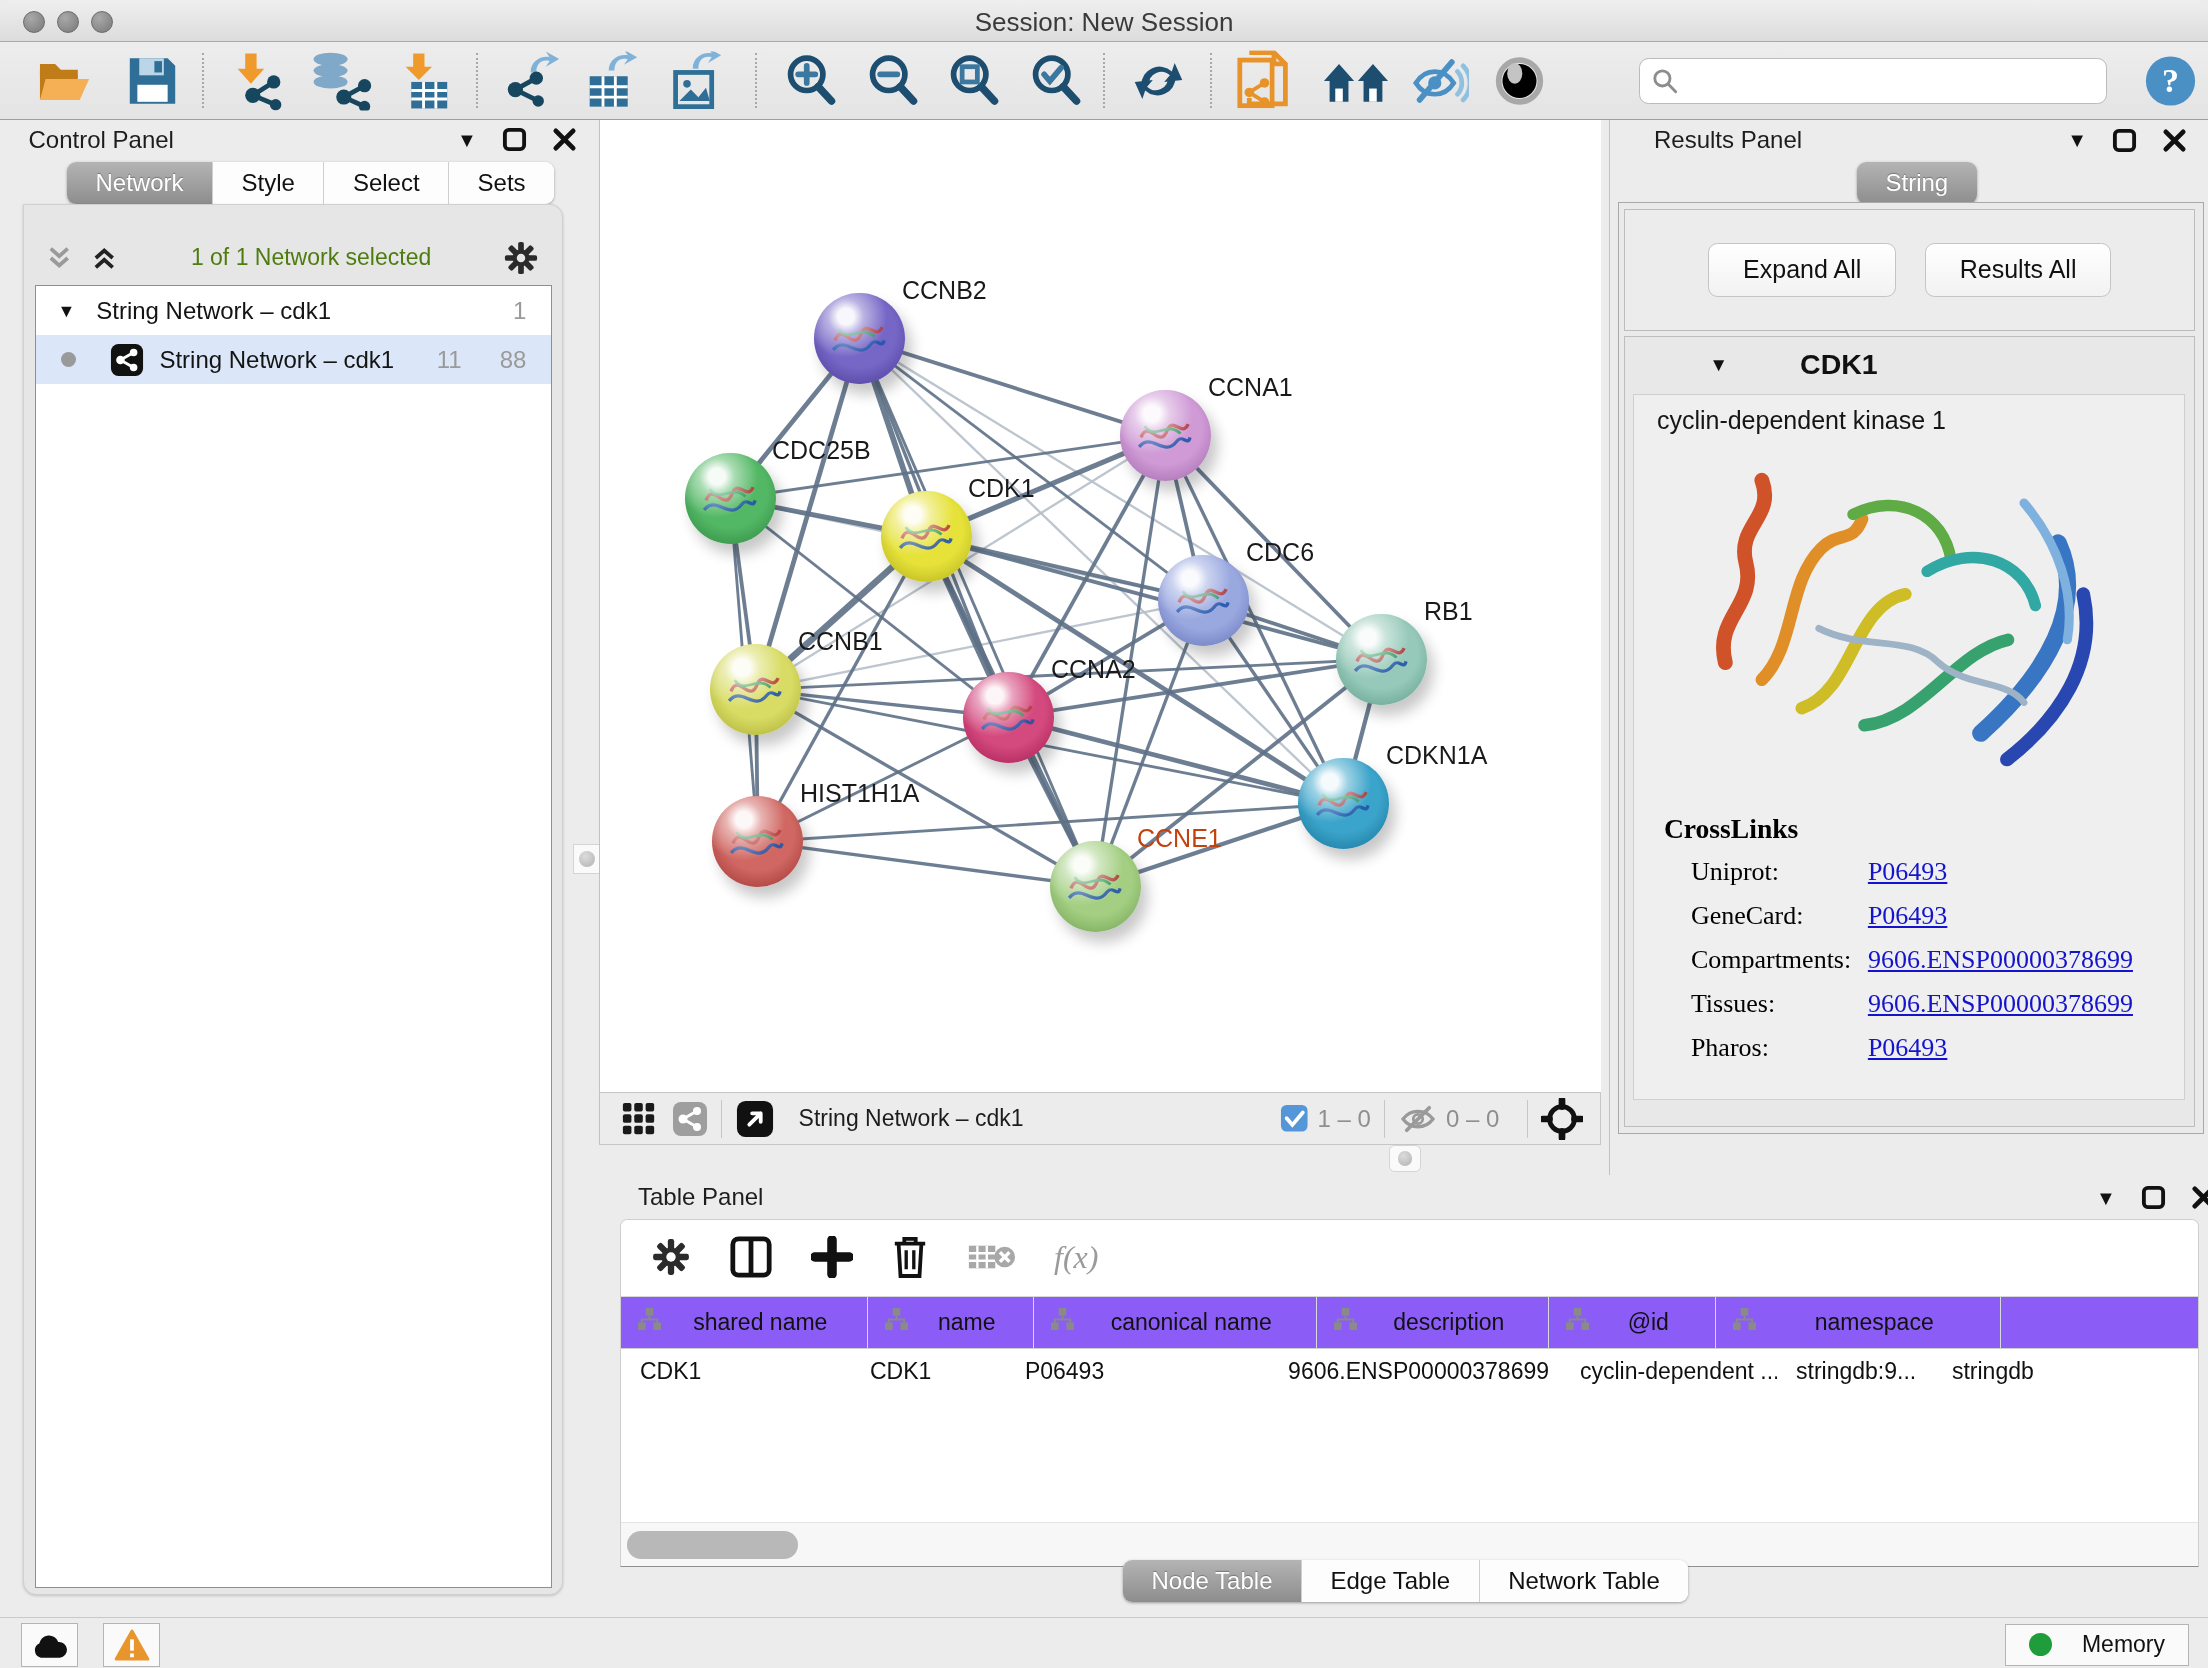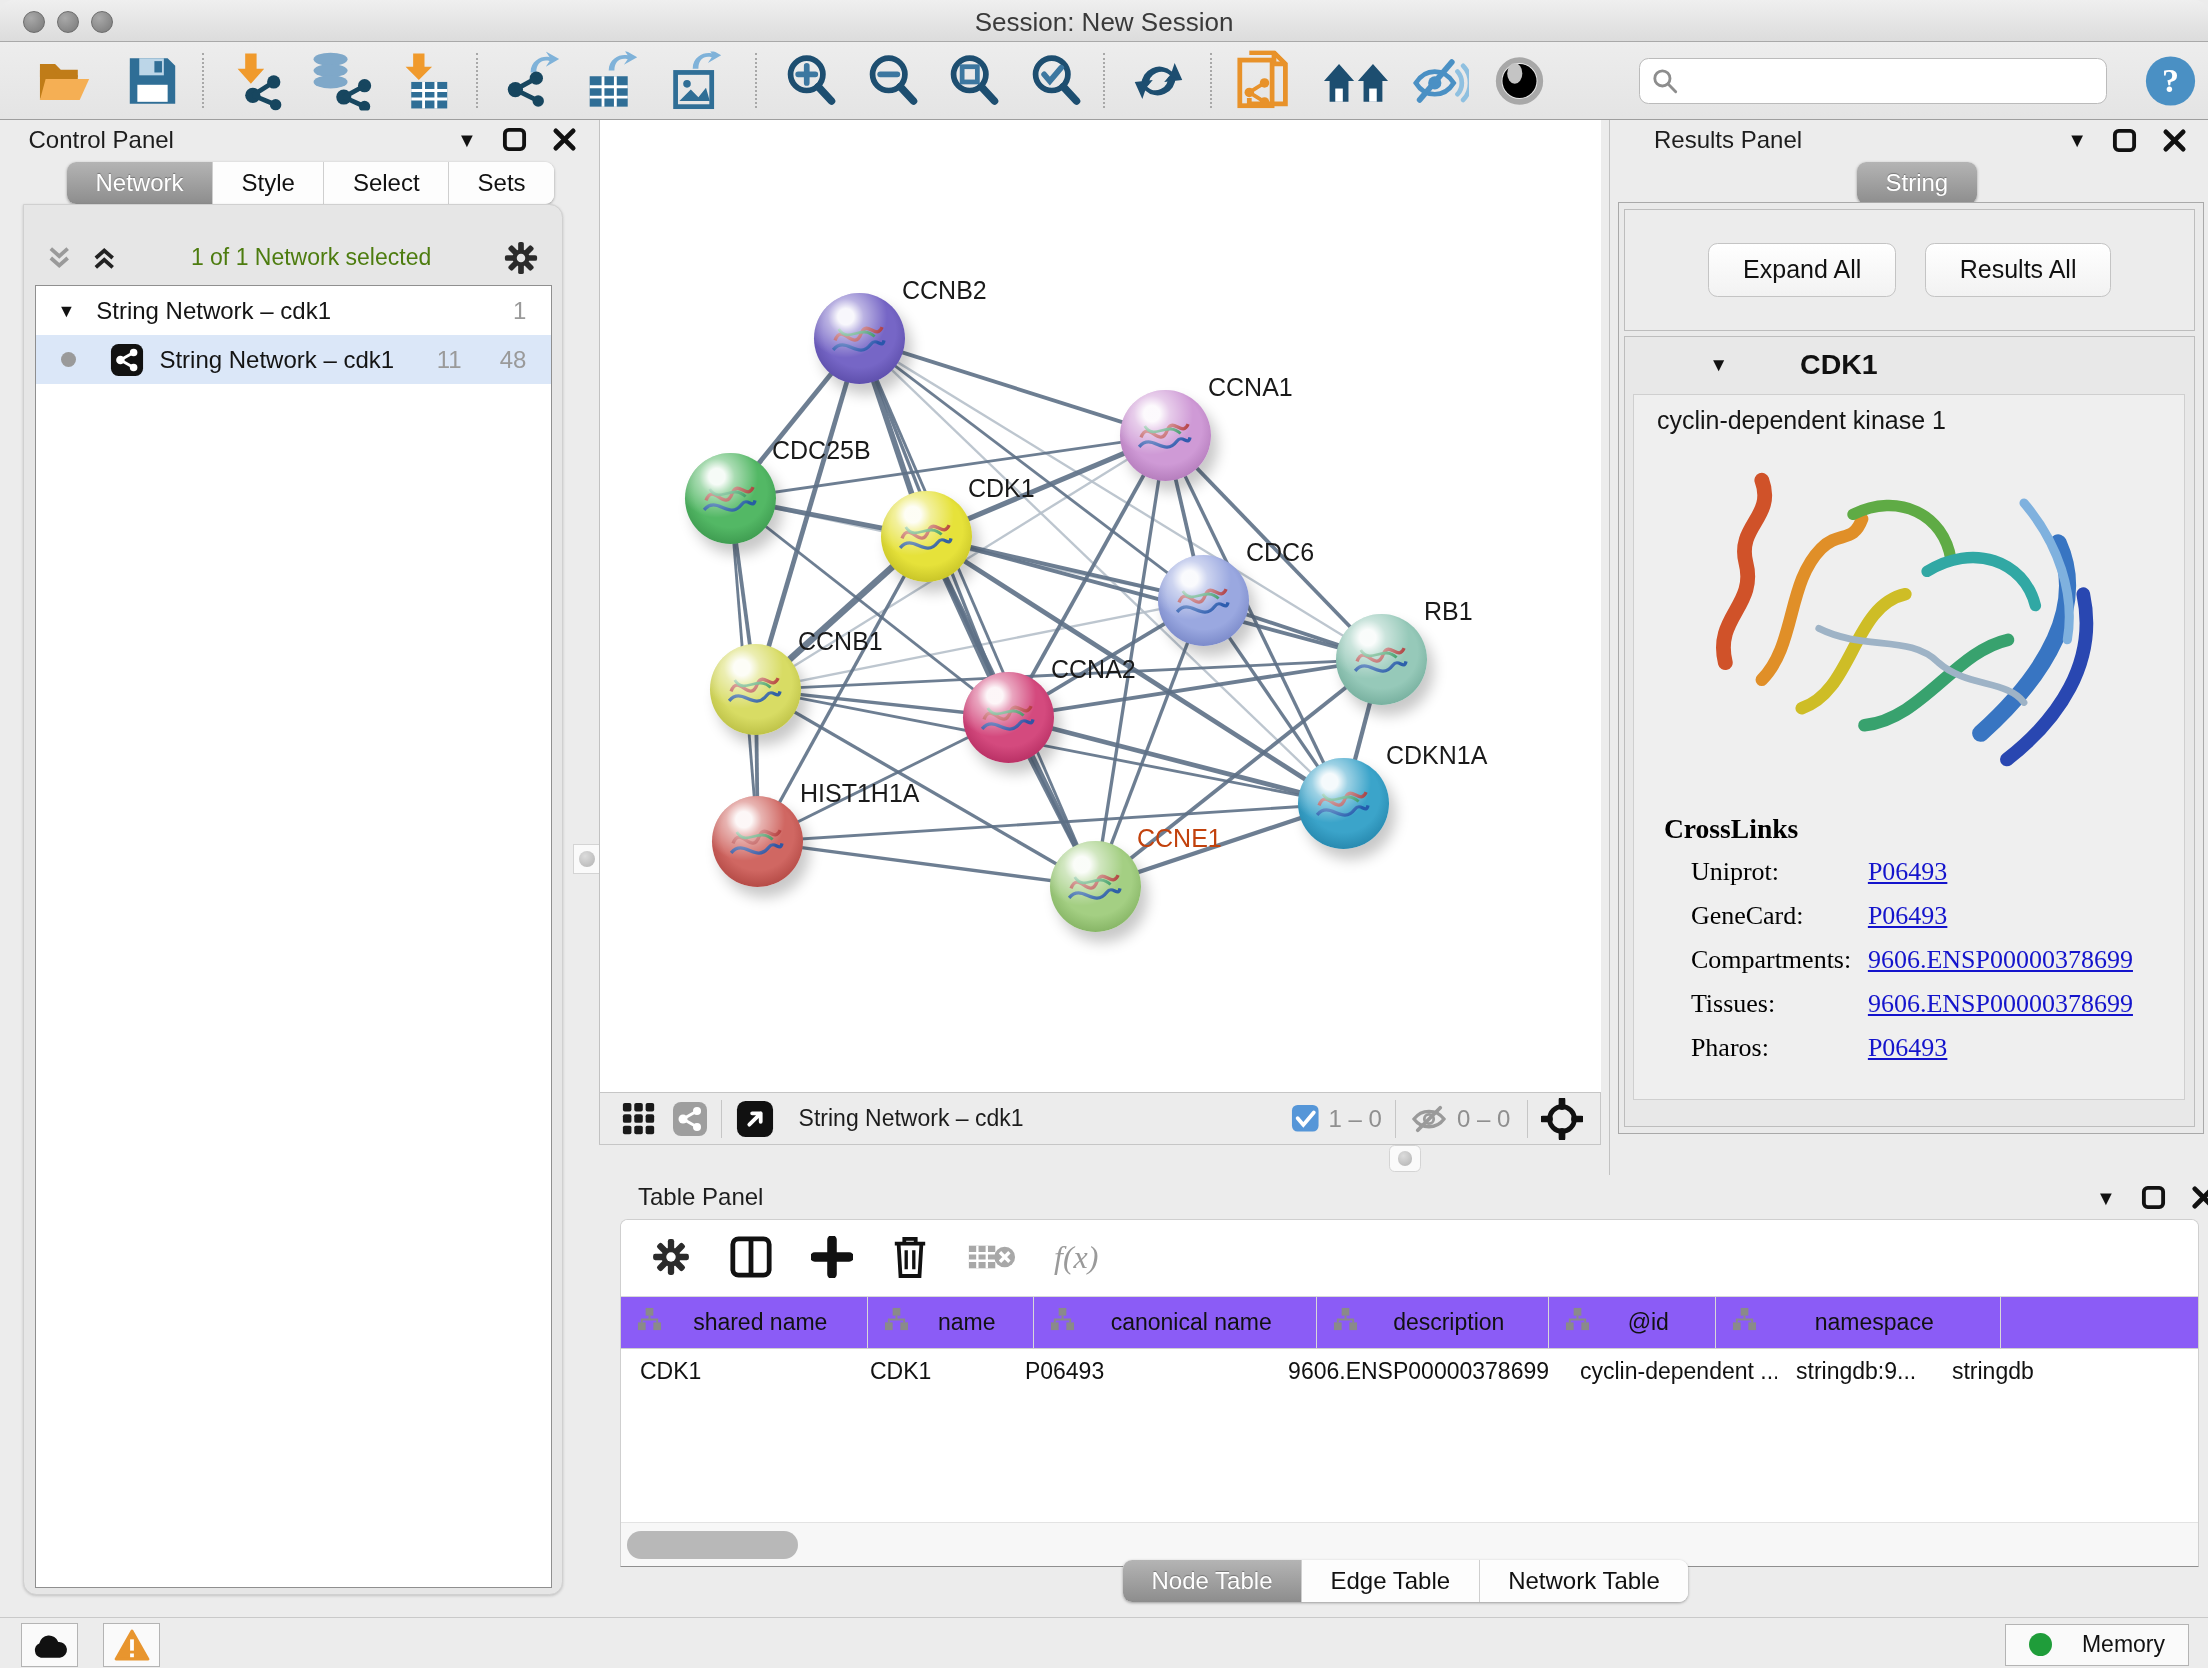--- a/index.html
+++ b/index.html
@@ -346,21 +346,21 @@
           <span style="width:15px; height:15px; border-radius:50%; background:#9a9a9a; margin-left:25px;"></span>
           <svg width="34" height="34" viewBox="0 0 36 36" style="margin-left:34px">
               <rect x="1" y="1" width="34" height="34" rx="8" fill="#111"></rect>
               <circle cx="11" cy="18" r="4.5" fill="#fff"></circle>
               <circle cx="25" cy="10" r="4" fill="#fff"></circle>
               <circle cx="25" cy="26" r="4" fill="#fff"></circle>
               <path d="M11,18 25,10 M11,18 25,26" stroke="#fff" stroke-width="3"></path>
             </svg>
           <span style="margin-left:15px; flex:1;">String Network – cdk1</span>
           <span class="count" style="margin-right:38px;">11</span>
-          <span class="count" style="margin-right:25px;">48</span>
+          <span class="count" style="margin-right:25px;">88</span>
         </div>
       </div>
     </div>
   </div>
 
   <div class="vsplit-dotbox" style="left:573px; top:844px;">
       <span class="dot"></span>
     </div>
 
   <div class="net-canvas" id="net-canvas">
@@ -544,21 +544,21 @@
     <span class="nt-title">String Network – cdk1</span>
     <span style="flex:1"></span>
     <span class="nt-counts">
       <svg width="28.5" height="28.5" viewBox="0 0 30 30">
           <rect x="1" y="1" width="28" height="28" rx="6" fill="#5596d8"></rect>
           <path d="M7,15 l6,7 11,-13" fill="none" stroke="#fff" stroke-width="4" stroke-linecap="round"></path>
         </svg>
       <span>1 – 0</span>
     </span>
     <span class="ntsep"></span>
-    <span class="nt-counts" style="margin-right:3px">
+    <span class="nt-counts" style="margin-right:14px">
       <svg width="38" height="30" viewBox="0 0 40 32">
           <path d="M4,16 C12,5 28,5 36,16 C28,27 12,27 4,16 Z" fill="none" stroke="#9a9a9a" stroke-width="3.5"></path>
           <circle cx="20" cy="16" r="5" fill="none" stroke="#9a9a9a" stroke-width="3"></circle>
           <path d="M8,28 L32,4" stroke="#9a9a9a" stroke-width="4" stroke-linecap="round"></path>
         </svg>
       <span>0 – 0</span>
     </span>
     <span class="ntsep"></span>
     <svg width="42" height="42" viewBox="0 0 44 44" style="margin-right:17px">
         <circle cx="22" cy="22" r="13" fill="none" stroke="#111" stroke-width="5"></circle>

